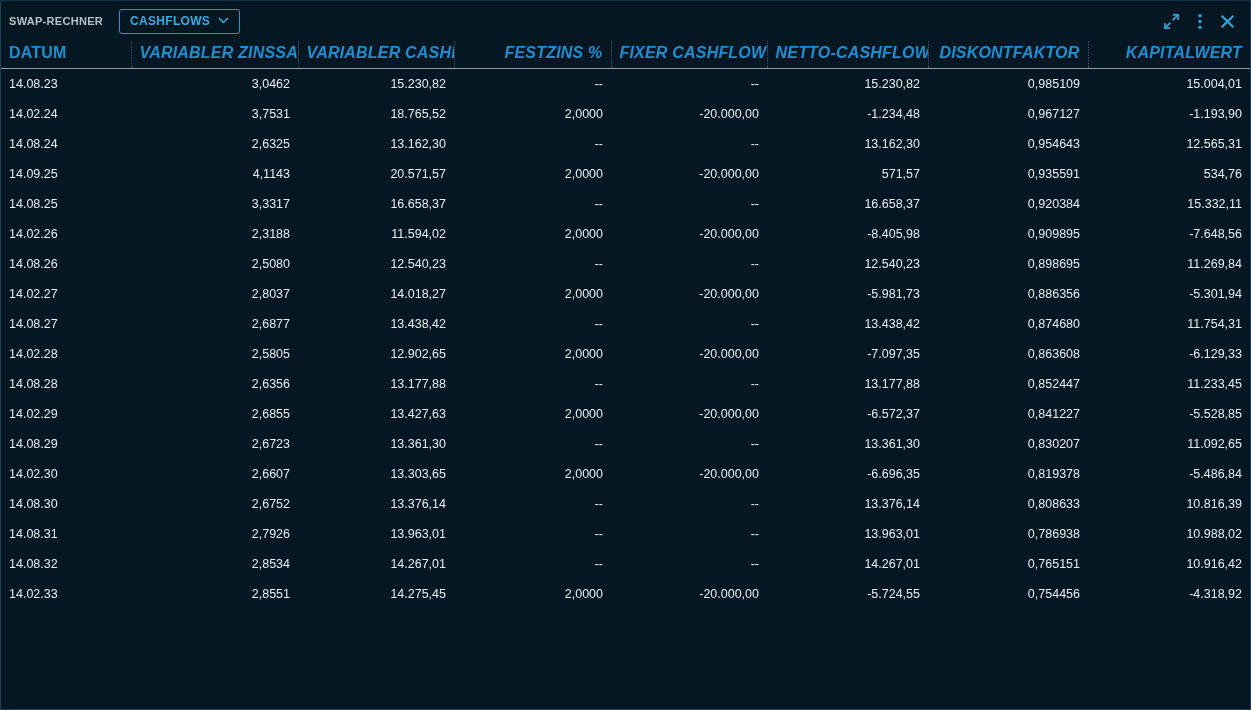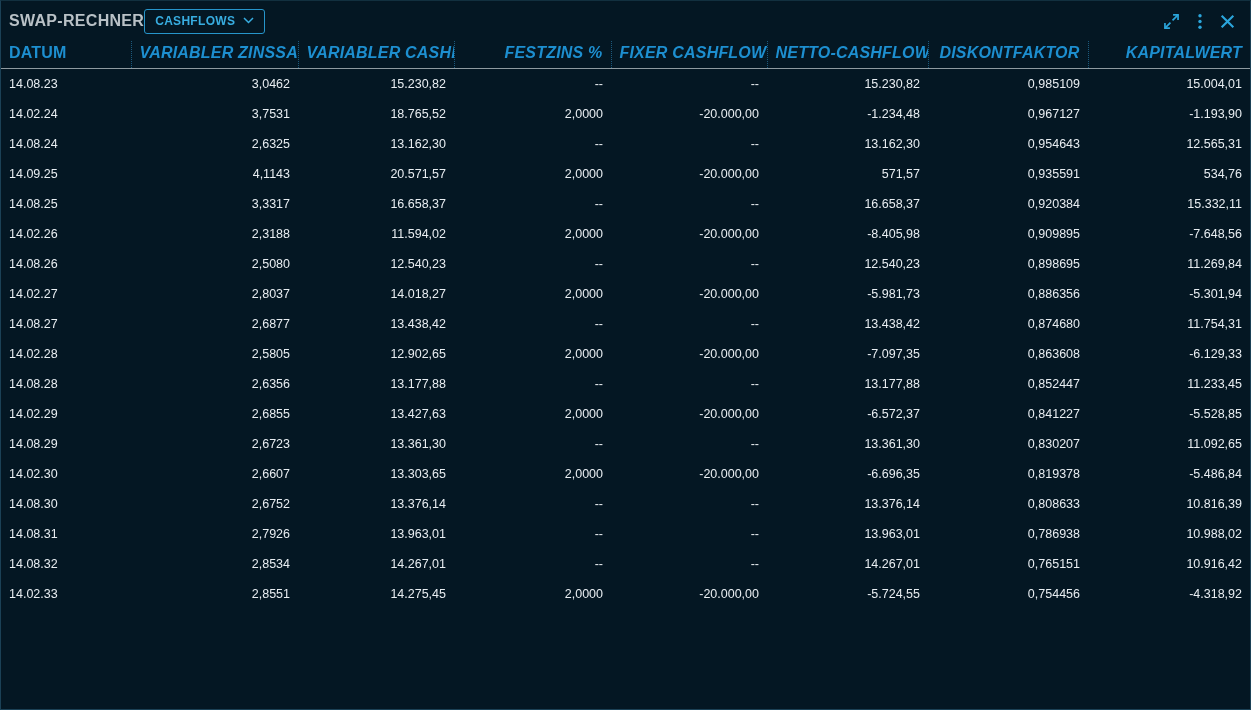--- a/index.html
+++ b/index.html
@@ -19,27 +19,27 @@
   }
   
   .titlebar{
     display:flex;align-items:center;
     height:40px;
     padding:0 14px 0 8px;
     box-sizing:border-box;
   }
   .window-title{
     color:#b9c1c6;
-    font-size:16px;
+    font-size:11px;
     font-weight:bold;
     letter-spacing:.3px;
     white-space:nowrap;
   }
   .view-select{
-    margin-left:0;
+    margin-left:16px;
     display:inline-flex;align-items:center;gap:8px;
     background:transparent;
     border:1px solid #2695cb;
     border-radius:3px;
     color:#38ade0;
     font-family:inherit;
     font-size:12px;font-weight:bold;letter-spacing:.3px;
     padding:4px 10px 5px 10px;
     cursor:pointer;
   }

